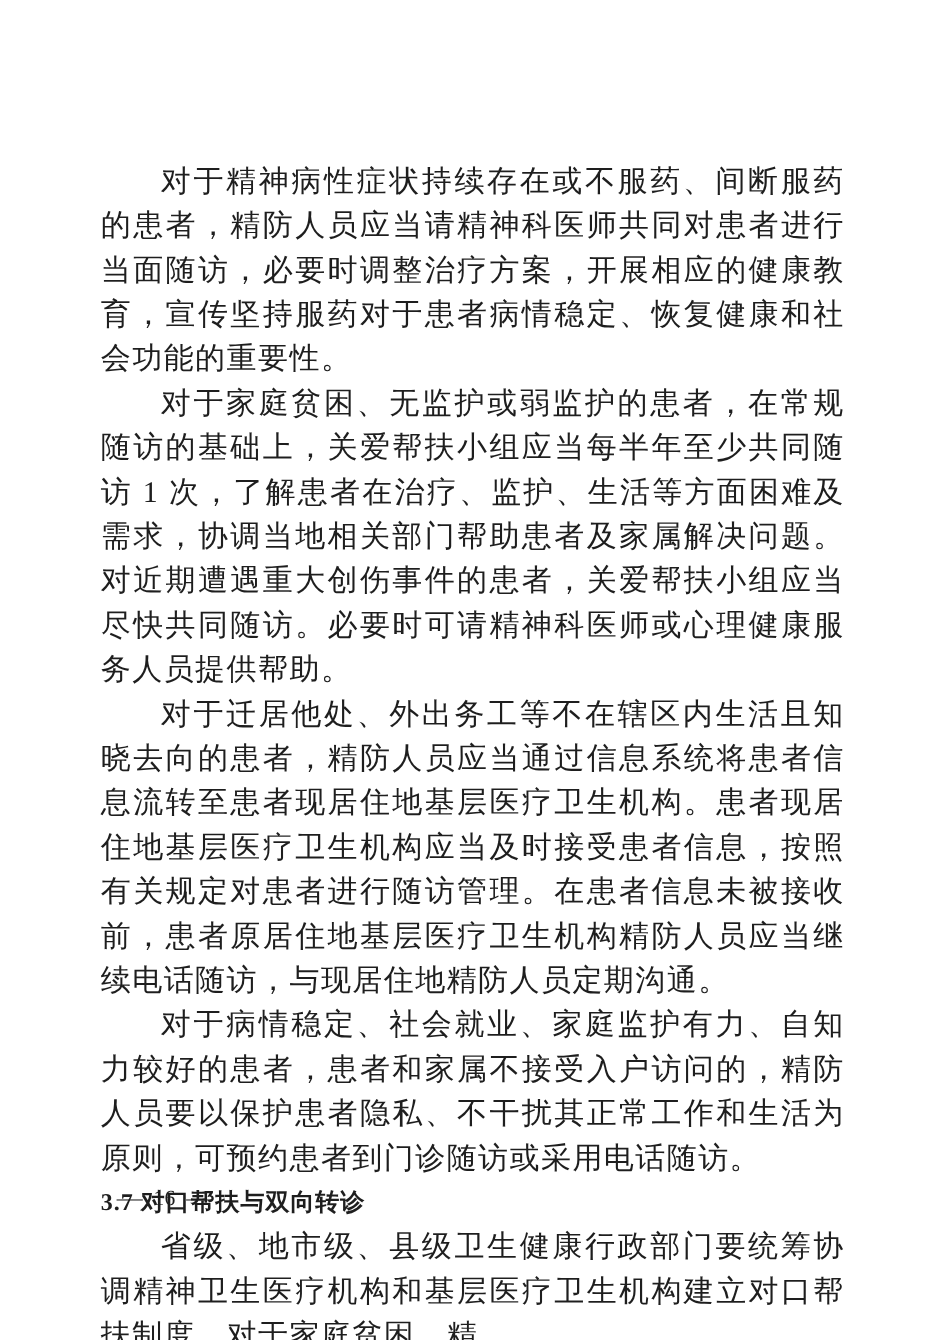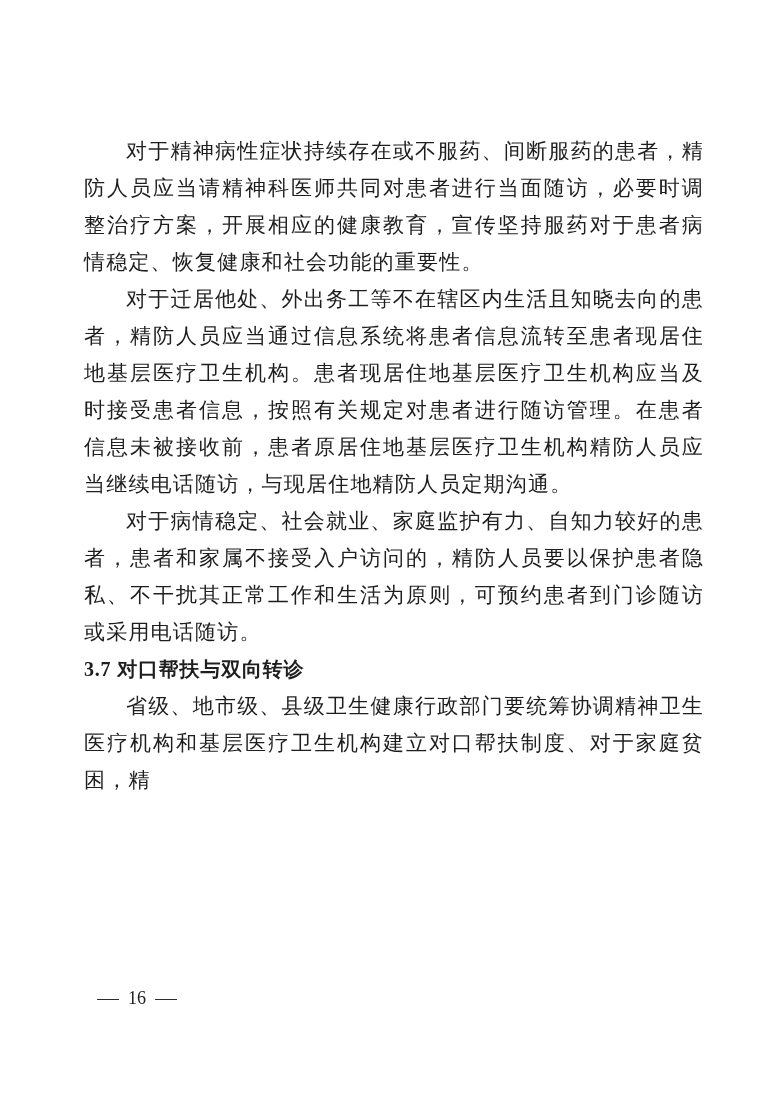--- a/index.html
+++ b/index.html
@@ -17,21 +17,21 @@
     color: #1e1e1e;
   }
   .content {
     position: absolute;
     left: 84px;
     top: 133px;
     width: 620px;
   }
   .para {
     margin: 0;
-    font-size: 21px;
+    font-size: 25px;
     line-height: 37px;
     letter-spacing: 1.2px;
     text-align: justify;
     text-justify: inter-character;
     text-indent: 2em;
     word-break: break-all;
   }
   .section-heading {
     margin: 0;
     font-size: 20px;
@@ -58,20 +58,21 @@
     margin: 0 11px;
     font-family: "Liberation Serif", "DejaVu Serif", serif;
   }
 </style>
 </head>
 <body>
 
 <div class="page">
   <div class="content">
     <p class="para">对于精神病性症状持续存在或不服药、间断服药的患者，精防人员应当请精神科医师共同对患者进行当面随访，必要时调整治疗方案，开展相应的健康教育，宣传坚持服药对于患者病情稳定、恢复健康和社会功能的重要性。</p>
+    <p class="para">对于家庭贫困、无监护或弱监护的患者，在常规随访的基础上，关爱帮扶小组应当每半年至少共同随访 1 次，了解患者在治疗、监护、生活等方面困难及需求，协调当地相关部门帮助患者及家属解决问题。对近期遭遇重大创伤事件的患者，关爱帮扶小组应当尽快共同随访。必要时可请精神科医师或心理健康服务人员提供帮助。</p>
     <p class="para">对于迁居他处、外出务工等不在辖区内生活且知晓去向的患者，精防人员应当通过信息系统将患者信息流转至患者现居住地基层医疗卫生机构。患者现居住地基层医疗卫生机构应当及时接受患者信息，按照有关规定对患者进行随访管理。在患者信息未被接收前，患者原居住地基层医疗卫生机构精防人员应当继续电话随访，与现居住地精防人员定期沟通。</p>
     <p class="para">对于病情稳定、社会就业、家庭监护有力、自知力较好的患者，患者和家属不接受入户访问的，精防人员要以保护患者隐私、不干扰其正常工作和生活为原则，可预约患者到门诊随访或采用电话随访。</p>
     <h2 class="section-heading">3.7 对口帮扶与双向转诊</h2>
     <p class="para">省级、地市级、县级卫生健康行政部门要统筹协调精神卫生医疗机构和基层医疗卫生机构建立对口帮扶制度、对于家庭贫困，精</p>
   </div>
 
   <div class="footer">
     <span class="dash">—</span><span class="page-num">16</span><span class="dash">—</span>
   </div>
 </div>

